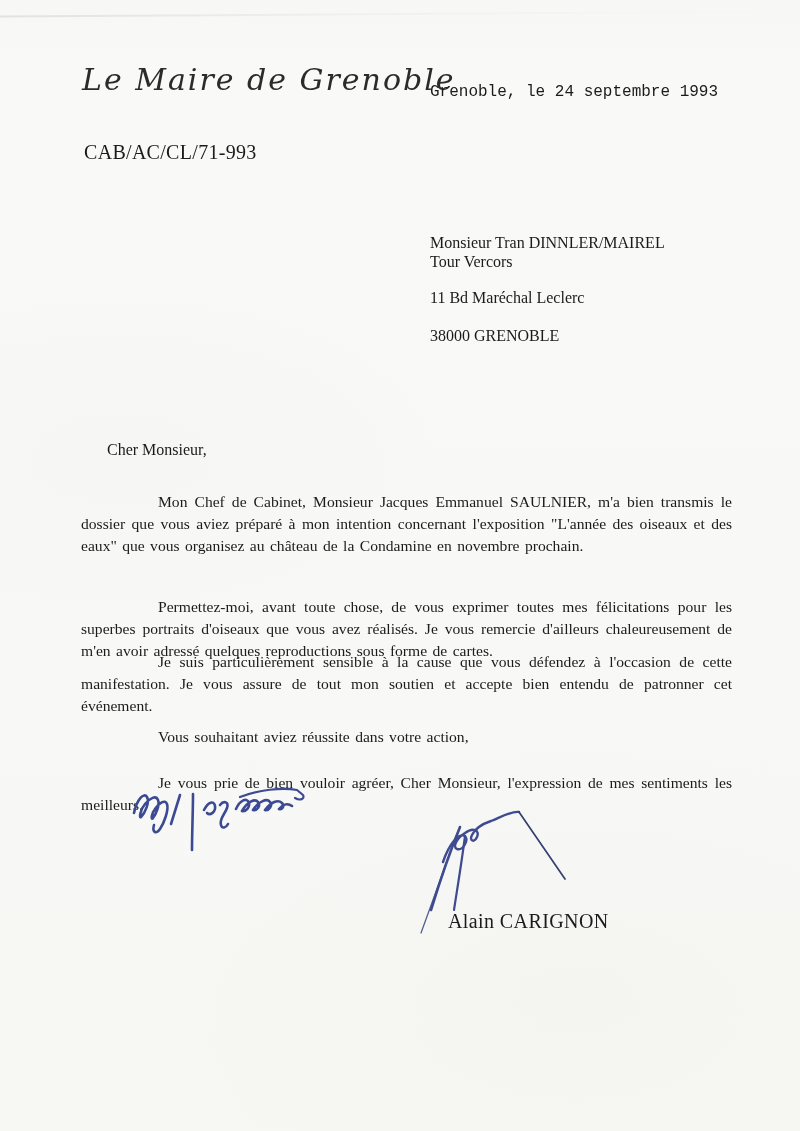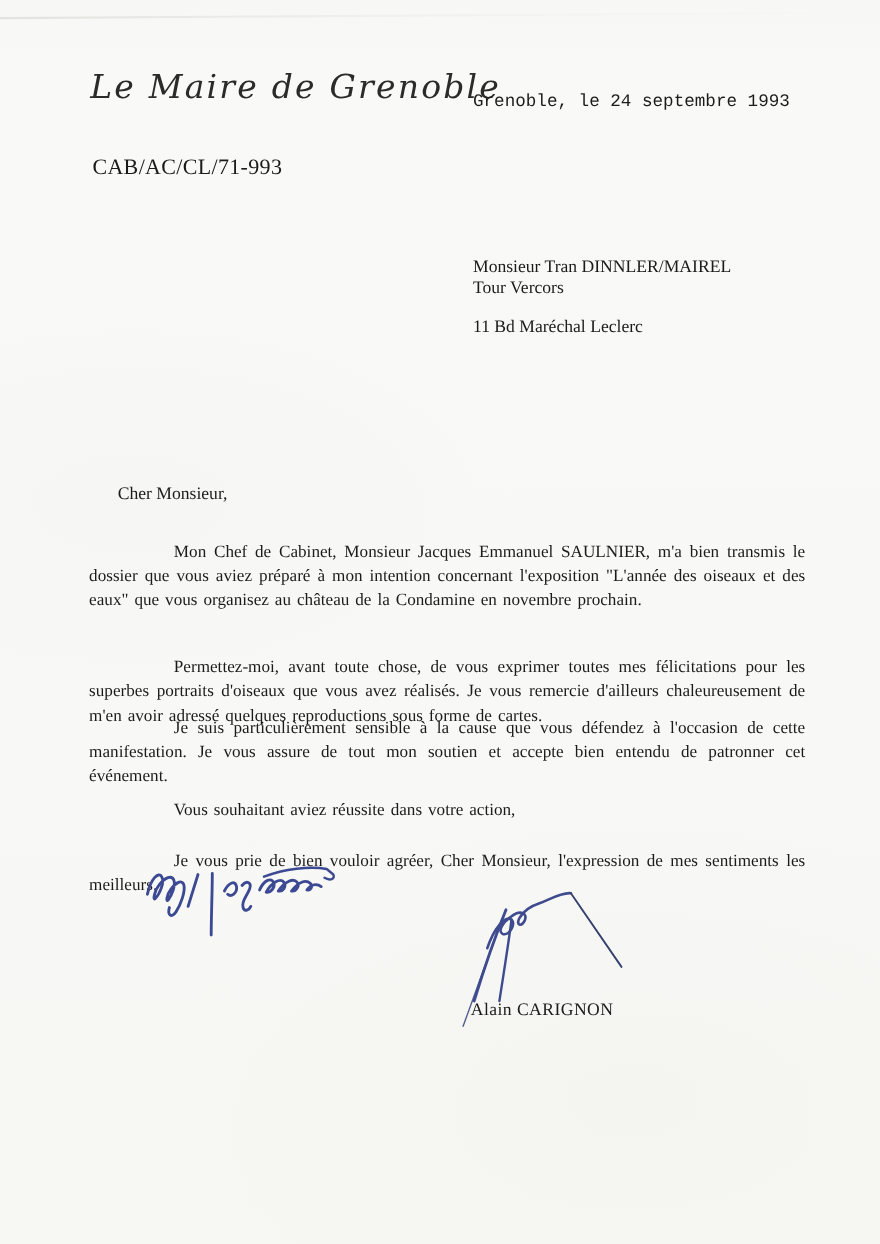--- a/index.html
+++ b/index.html
@@ -87,22 +87,22 @@
     left: 120px; top: 783px;
     width: 200px; height: 78px;
   }
   .signature-svg {
     position: absolute;
     left: 415px; top: 798px;
     width: 170px; height: 140px;
   }
   .signer-name {
     position: absolute;
-    left: 408px; top: 910px;
-    font-size: 16px;
+    left: 428px; top: 910px;
+    font-size: 20px;
     letter-spacing: 0.4px;
     padding-left: 20px;
   }
   svg path { fill: none; stroke-linecap: round; stroke-linejoin: round; }
 </style>
 </head>
 <body>
 
 <div class="page">
 
@@ -111,20 +111,21 @@
   <div class="sender-script">Le Maire de Grenoble</div>
 
   <div class="date-line">Grenoble, le 24 septembre 1993</div>
 
   <div class="reference">CAB/AC/CL/71-993</div>
 
   <div class="recipient">
     <div class="l1">Monsieur Tran DINNLER/MAIREL</div>
     <div class="l2">Tour Vercors</div>
     <div class="l3">11 Bd Maréchal Leclerc</div>
+    <div class="l4">38000 GRENOBLE</div>
   </div>
 
   <div class="salutation">Cher Monsieur,</div>
 
   <p class="para p1">Mon Chef de Cabinet, Monsieur Jacques Emmanuel SAULNIER, m'a bien transmis le dossier que vous aviez préparé à mon intention concernant l'exposition "L'année des oiseaux et des eaux" que vous organisez au château de la Condamine en novembre prochain.</p>
   <p class="para p2">Permettez-moi, avant toute chose, de vous exprimer toutes mes félicitations pour les superbes portraits d'oiseaux que vous avez réalisés. Je vous remercie d'ailleurs chaleureusement de m'en avoir adressé quelques reproductions sous forme de cartes.</p>
   <p class="para p3">Je suis particulièrement sensible à la cause que vous défendez à l'occasion de cette manifestation. Je vous assure de tout mon soutien et accepte bien entendu de patronner cet événement.</p>
   <p class="para p4">Vous souhaitant aviez réussite dans votre action,</p>
   <p class="para p5">Je vous prie de bien vouloir agréer, Cher Monsieur, l'expression de mes sentiments les meilleurs.</p>
 

